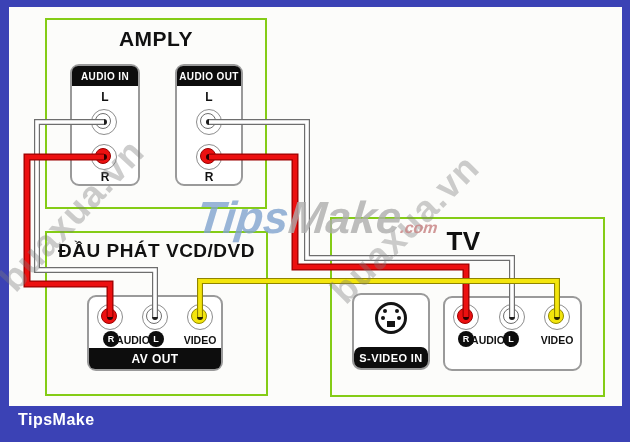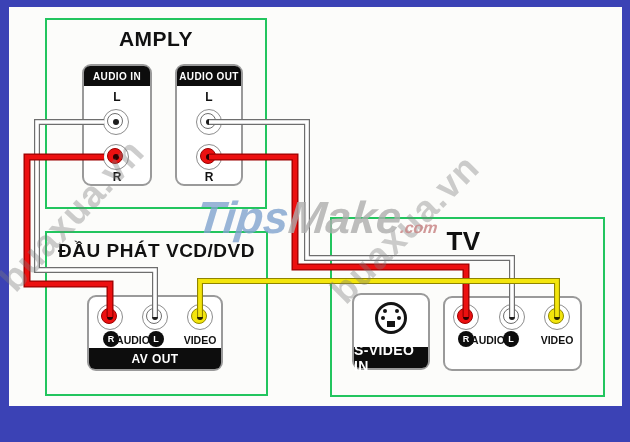--- a/index.html
+++ b/index.html
@@ -3,21 +3,21 @@
 <meta charset="utf-8">
 <style>
   html,body{margin:0;padding:0;background:#20247a;}
   .canvas{
     position:relative;width:630px;height:442px;overflow:hidden;
     background:#3b42b5;
     font-family:"Liberation Sans","DejaVu Sans",sans-serif;
   }
   .content{position:absolute;left:9px;top:7px;width:613px;height:399px;background:#fcfcfa;z-index:0;}
   
-  .box{position:absolute;border:2px solid #22c55e;background:transparent;box-sizing:border-box;z-index:1;}
+  .box{position:absolute;border:2px solid #84cc16;background:transparent;box-sizing:border-box;z-index:1;}
   .box-title{position:absolute;left:0;right:0;text-align:center;color:#111;font-weight:bold;letter-spacing:.5px;}
   
   .panel{position:absolute;border:2px solid #9a9a9a;border-radius:9px;background:#fff;box-sizing:border-box;}
   .panel-header{position:absolute;left:0;right:0;top:0;height:20px;background:#0d0d0d;border-radius:6px 6px 0 0;
     color:#fff;font-weight:bold;font-size:10px;letter-spacing:.4px;display:flex;align-items:center;justify-content:center;}
   .panel-footer{position:absolute;left:0;right:0;bottom:0;height:21px;background:#0d0d0d;border-radius:0 0 6px 6px;
     color:#fff;font-weight:bold;font-size:12px;letter-spacing:.4px;display:flex;align-items:center;justify-content:center;}
   .lr-label{position:absolute;left:0;right:0;text-align:center;font-weight:bold;font-size:12px;color:#111;}
   
   .jack{position:absolute;width:26px;height:26px;border-radius:50%;border:1px solid #8d8d8d;background:#fff;box-sizing:border-box;}
@@ -51,21 +51,21 @@
 </style>
 </head>
 <body>
 
 <div class="canvas">
   <div class="content"></div>
 
   <div class="box" style="left:45px;top:18px;width:222px;height:191px;">
     <div class="box-title" style="top:7px;font-size:21px;">AMPLY</div>
 
-    <div class="panel" style="left:23px;top:44px;width:70px;height:122px;margin-left:12px;">
+    <div class="panel" style="left:23px;top:44px;width:70px;height:122px;">
       <div class="panel-header">AUDIO IN</div>
       <div class="lr-label" style="top:24px;">L</div>
       <div class="jack jack-white" style="left:19px;top:43px;">
           <i></i>
           <u></u>
         </div>
       <div class="jack jack-red" style="left:19px;top:78px;">
           <i></i>
           <u></u>
         </div>
@@ -115,21 +115,21 @@
     <div class="box-title" style="top:7px;font-size:26px;left:-8px;">TV</div>
 
     <div class="panel" style="left:20px;top:74px;width:78px;height:77px;">
       <div class="svid" style="left:21px;top:7px;">
         <b style="left:5px;top:4px;"></b>
           <b style="left:17px;top:4px;"></b>
         <b style="left:3px;top:11px;"></b>
           <b style="left:19px;top:11px;"></b>
         <s></s>
       </div>
-      <div class="panel-footer" style="font-size:14px;">S-VIDEO IN</div>
+      <div class="panel-footer" style="font-size:11px;border-radius:7px;">S-VIDEO IN</div>
     </div>
 
     <div class="panel" style="left:111px;top:77px;width:139px;height:75px;">
       <div class="jack jack-red" style="left:8px;top:6px;">
           <i></i>
           <u></u>
         </div>
       <div class="jack jack-white" style="left:54px;top:6px;">
           <i></i>
           <u></u>
@@ -172,13 +172,14 @@
       <path d="M200,317 L200,281 L557,281 L557,317" fill="none" stroke="#f3e50c" stroke-width="3.8"></path>
     </g>
   </svg>
 
   <div class="wm-diag" style="left:22px;top:258px;transform:rotate(-47deg);">buaxua.vn</div>
   <div class="wm-diag" style="left:352px;top:270px;transform:rotate(-45deg);">buaxua.vn</div>
   <div class="wm-tips">
     <span class="t1">Tips</span><span class="t2">Make</span><span class="t3">.com</span>
   </div>
 
+  <div class="brand">TipsMake</div>
 </div>
 
 </body></html>

